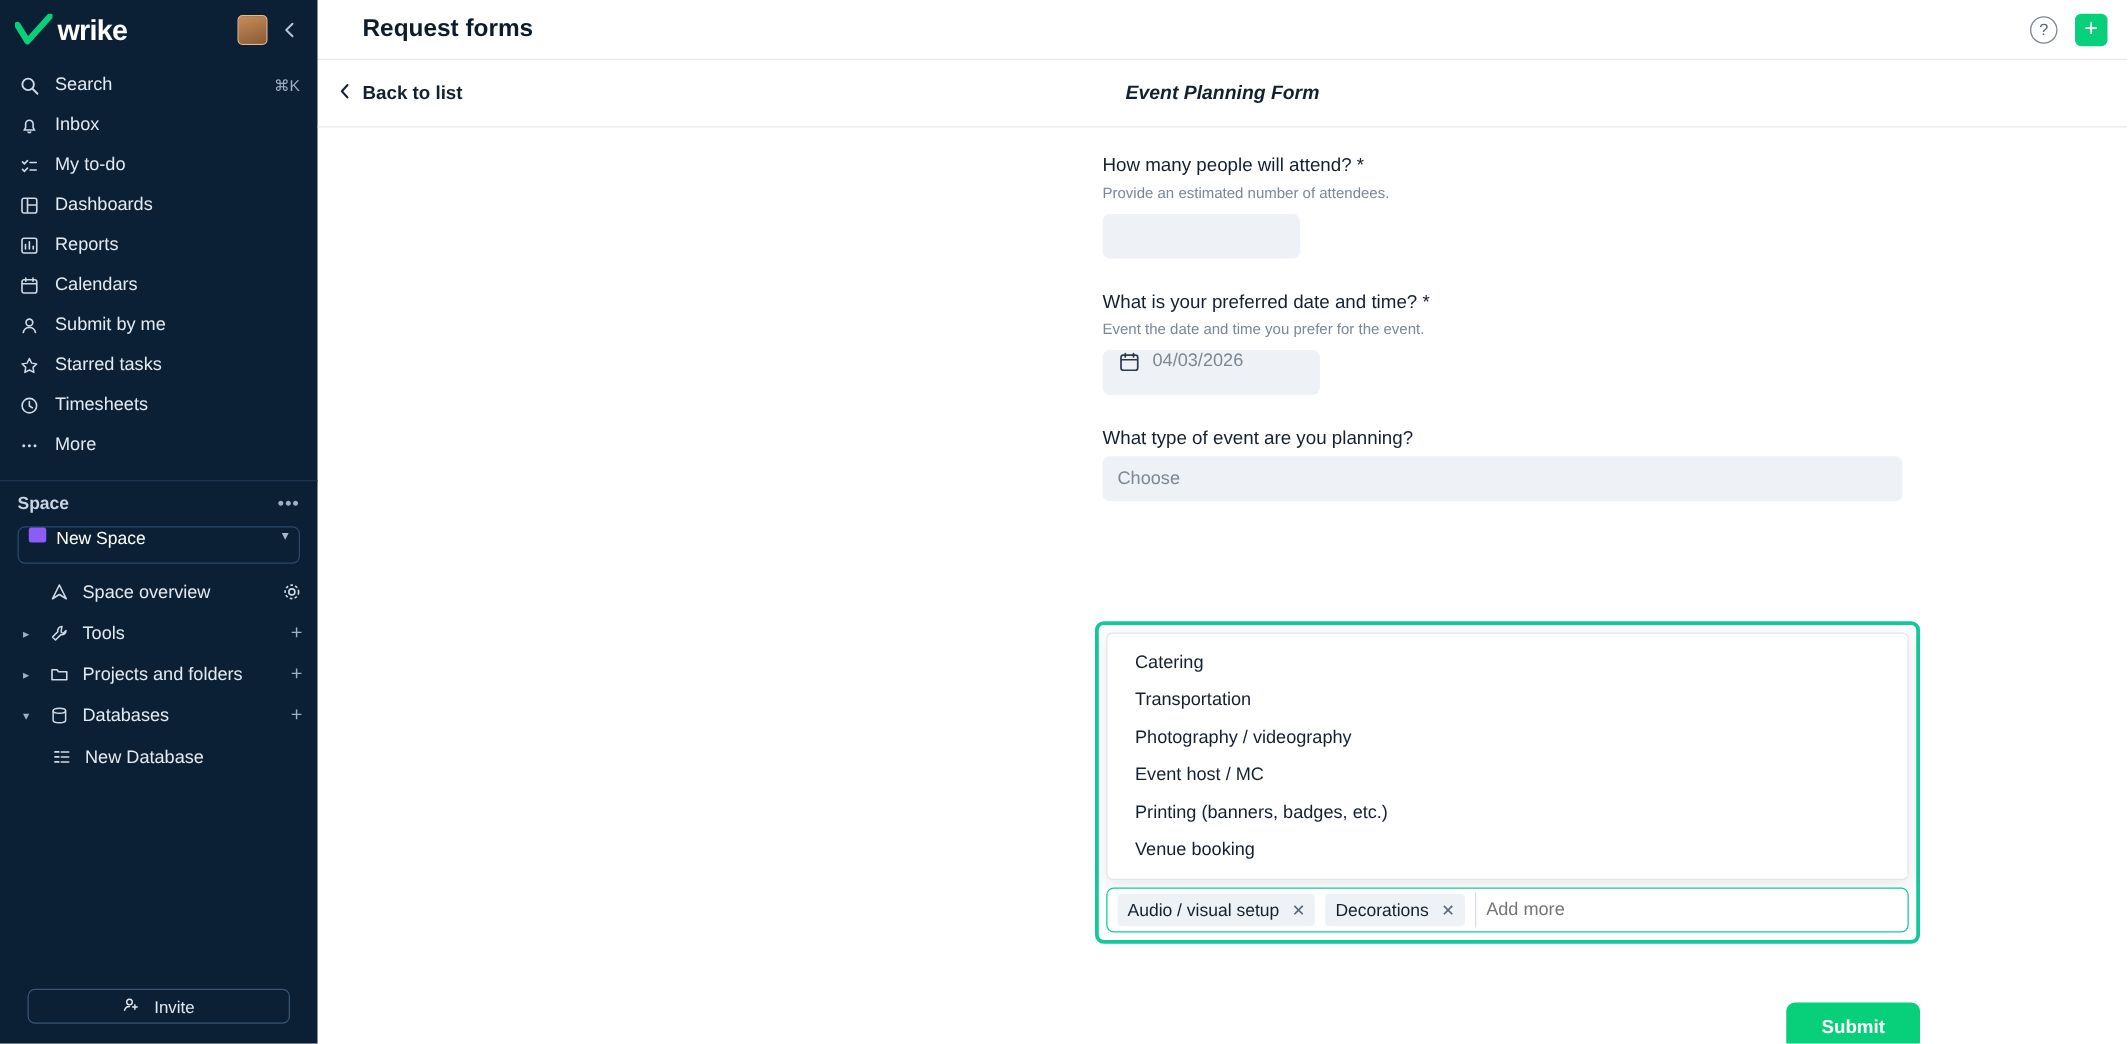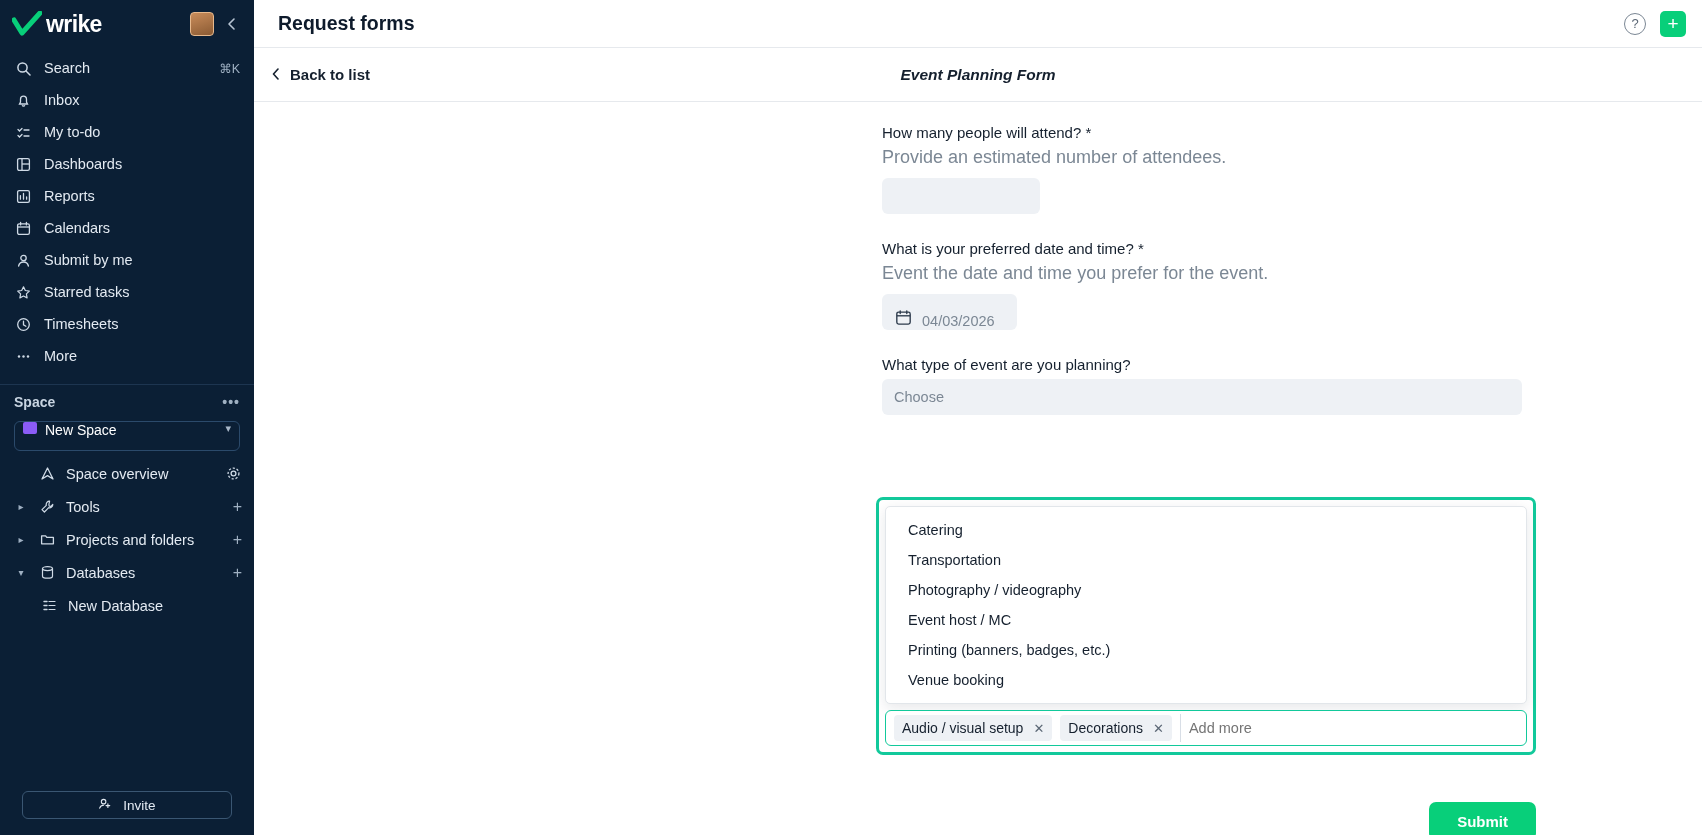--- a/index.html
+++ b/index.html
@@ -163,21 +163,21 @@
     display: flex;
     align-items: center;
     padding: 0 16px;
     border-bottom: 1px solid #e6e9ed;
     gap: 10px;
   }
   .topbar-title {
     font-size: 19.5px;
     font-weight: bold;
     color: #0e1b2c;
-    margin-left: 8px;
+    margin-left: 20px;
     text-align: center;
   }
   .topbar-right {
     margin-left: auto;
     display: flex;
     align-items: center;
     gap: 14px;
   }
   .help-icon {
     width: 22px; height: 22px;
@@ -237,35 +237,35 @@
     width: 640px;
     margin-left: 628px;
   }
   .field { margin-bottom: 26px; }
   .q-label {
     font-size: 15px;
     color: #15202e;
     margin-bottom: 6px;
   }
   .q-hint {
-    font-size: 18px;
+    font-size: 12px;
     color: #7b8794;
     margin-bottom: 10px;
   }
   .input-box {
     height: 36px;
     background: #eef1f5;
     border-radius: 6px;
     border: 1px solid transparent;
   }
   .input-sm { width: 158px; }
   .input-date {
-    width: 135px;
-    display: flex;
-    align-items: flex-end;
+    width: 174px;
+    display: flex;
+    align-items: flex-start;
     gap: 10px;
     padding: 0 12px;
     font-size: 14.5px;
     color: #7b8794;
     cursor: pointer;
   }
   .select-box {
     height: 36px;
     background: #eef1f5;
     border-radius: 6px;

